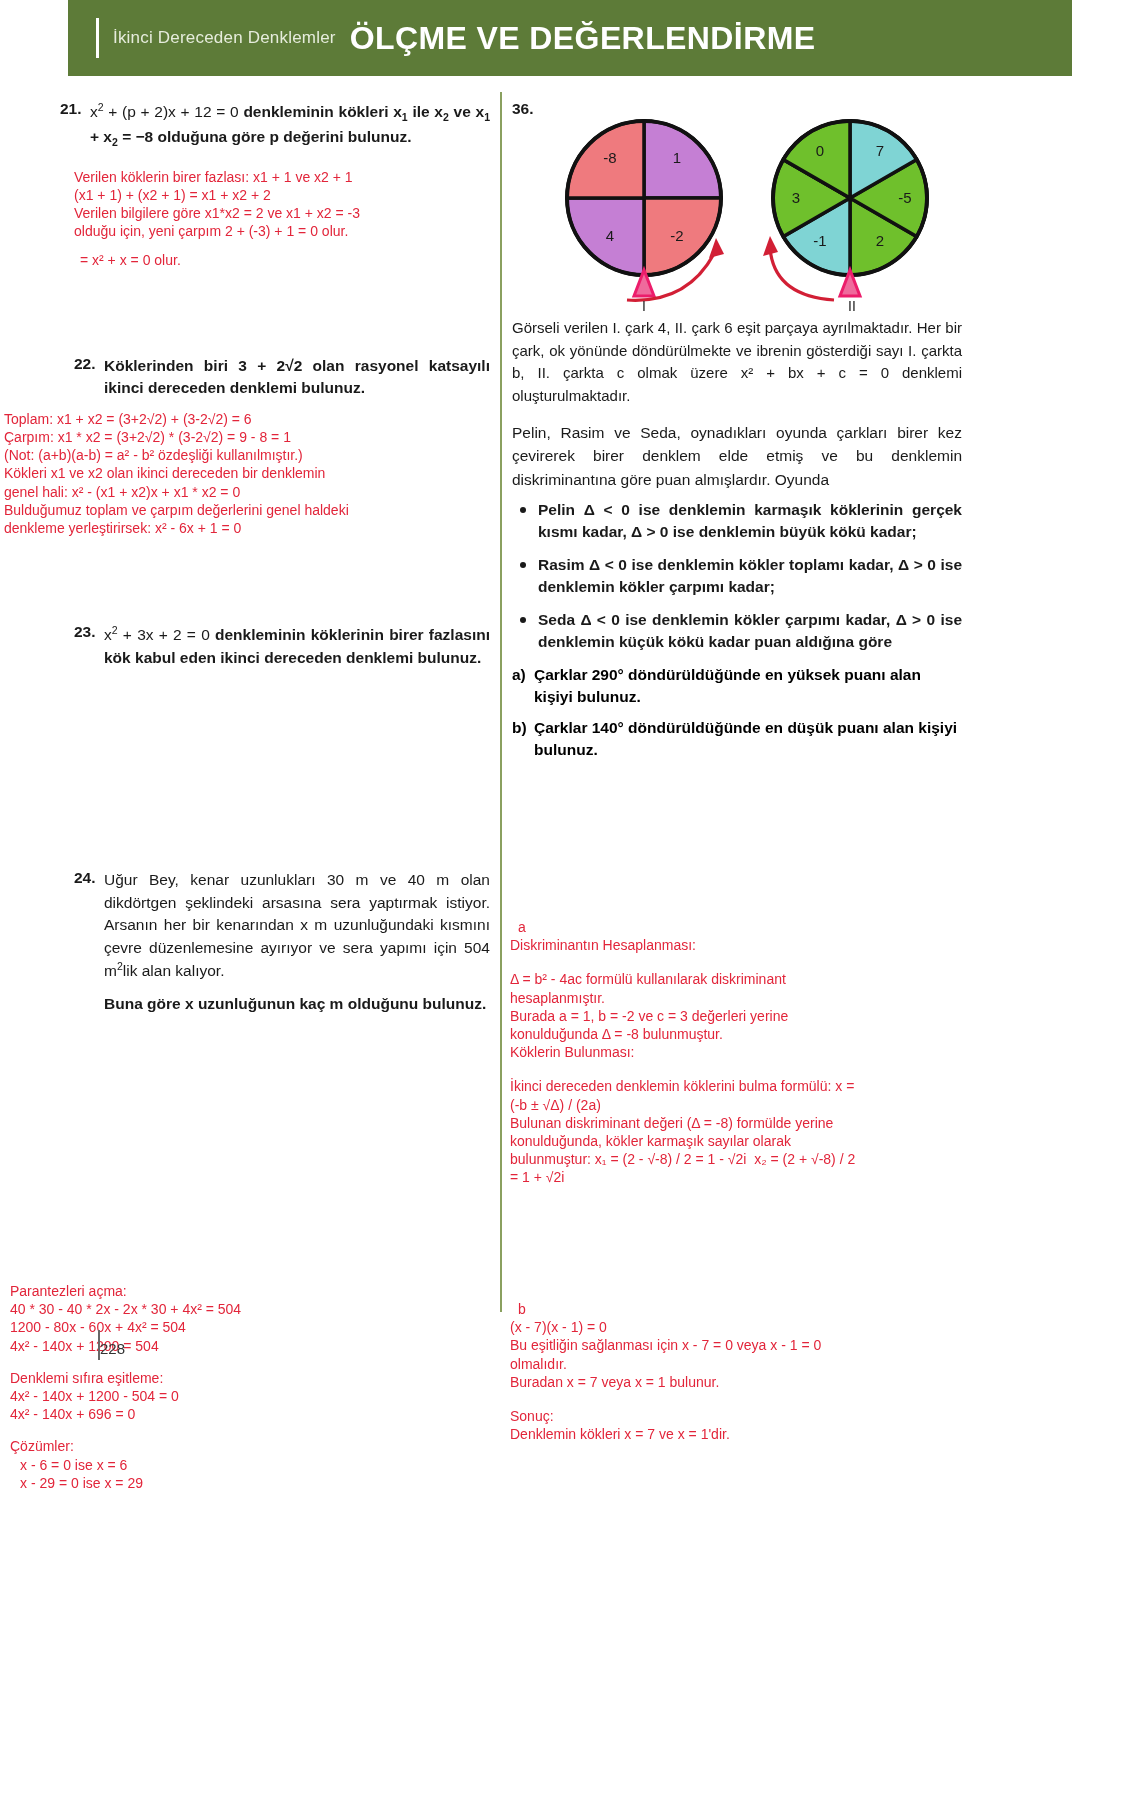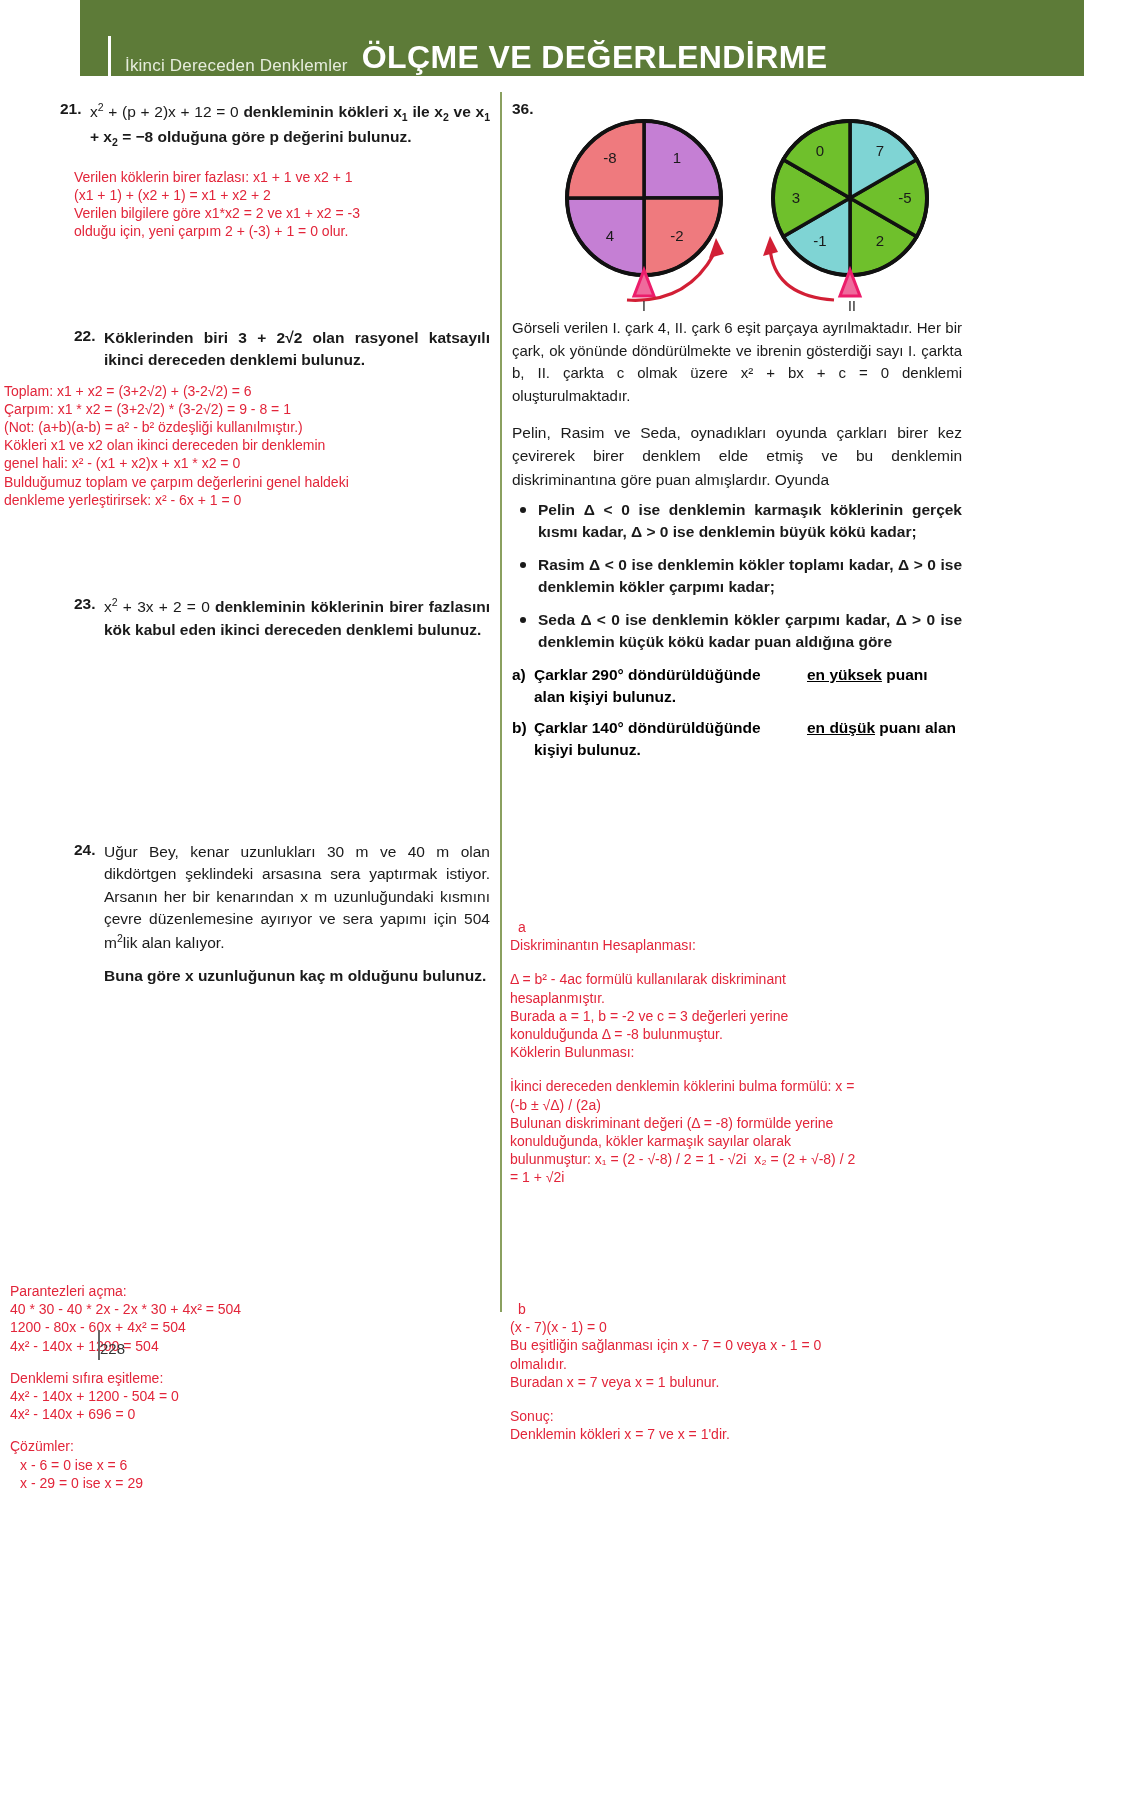--- a/index.html
+++ b/index.html
@@ -5,23 +5,23 @@
   html,body{margin:0;padding:0;}
   body{
     width:1148px;height:1796px;
     background:#ffffff;
     font-family:"Liberation Sans",sans-serif;
     position:relative;
     overflow:hidden;
   }
   
   .page-header{
-    position:absolute;left:80px;top:0;width:1004px;height:76px;
+    position:absolute;left:68px;top:0;width:1004px;height:76px;
     background:#5d7b38;
-    display:flex;align-items:flex-end;
+    display:flex;align-items:center;
   }
   .header-rule{
     width:3px;height:40px;background:#ffffff;margin-left:28px;margin-right:14px;
   }
   .header-sub{
     color:#e6ecdc;font-size:17px;letter-spacing:.2px;white-space:nowrap;
     font-family:"Liberation Sans",sans-serif;
   }
   .header-title{
     color:#ffffff;font-size:32px;font-weight:bold;margin-left:14px;white-space:nowrap;
@@ -67,21 +67,21 @@
   .bullets li{
     position:relative;padding-left:26px;margin-bottom:10px;
     font-size:15.5px;line-height:1.45;font-weight:bold;color:#1a1a1a;text-align:justify;
   }
   .bullets li:before{
     content:"";position:absolute;left:8px;top:8px;width:6px;height:6px;border-radius:50%;
     background:#1a1a1a;
   }
   .sub-q{font-size:15.5px;font-weight:bold;line-height:1.45;margin-top:8px;display:flex;}
   .sub-q .lbl{flex:0 0 auto;min-width:22px;}
-  .u{text-decoration:underline;margin-left:42px;}
+  .u{}
 
   
   .page-num{
     position:absolute;left:100px;top:1340px;font-size:15px;color:#333;
   }
   .page-num-rule{
     position:absolute;left:98px;top:1330px;width:2px;height:30px;background:#666;
   }
   .bottom-left{position:absolute;left:10px;top:1282px;width:480px;}
 </style>
@@ -99,21 +99,21 @@
 
 <div class="col-left">
 
   <div class="q" style="margin-top:8px;">
     <div class="q-row">
       <div class="q-num">21.</div>
       <div class="q-body">x<sup>2</sup> + (p + 2)x + 12 = 0 <b>denkleminin kökleri x<sub>1</sub> ile x<sub>2</sub> ve x<sub>1</sub> + x<sub>2</sub> = −8 olduğuna göre p değerini bulunuz.</b></div>
     </div>
   </div>
   <div class="ans indent" style="margin-top:18px;"><div>Verilen köklerin birer fazlası: x1 + 1 ve x2 + 1</div><div>(x1 + 1) + (x2 + 1) = x1 + x2 + 2</div><div>Verilen bilgilere göre x1*x2 = 2 ve x1 + x2 = -3</div><div>olduğu için, yeni çarpım 2 + (-3) + 1 = 0 olur.</div></div>
-  <div class="ans indent" style="margin-top:10px;padding-left:20px;"></div>
+  <div class="ans indent" style="margin-top:10px;padding-left:20px;"><div>= x² + x = 0 olur.</div></div>
 
   <div class="q" style="margin-top:86px;">
     <div class="q-row">
       <div class="q-num" style="margin-left:14px;">22.</div>
       <div class="q-body" style="font-weight:bold;"><b>Köklerinden biri</b> 3 + 2√2 <b>olan rasyonel katsayılı ikinci dereceden denklemi bulunuz.</b></div>
     </div>
   </div>
   <div class="ans" style="margin-top:10px;margin-left:-56px;width:500px;"><div>Toplam: x1 + x2 = (3+2√2) + (3-2√2) = 6</div><div>Çarpım: x1 * x2 = (3+2√2) * (3-2√2) = 9 - 8 = 1</div><div>(Not: (a+b)(a-b) = a² - b² özdeşliği kullanılmıştır.)</div><div>Kökleri x1 ve x2 olan ikinci dereceden bir denklemin</div><div>genel hali: x² - (x1 + x2)x + x1 * x2 = 0</div><div>Bulduğumuz toplam ve çarpım değerlerini genel haldeki</div><div>denkleme yerleştirirsek: x² - 6x + 1 = 0</div></div>
 
   <div class="q" style="margin-top:86px;">

